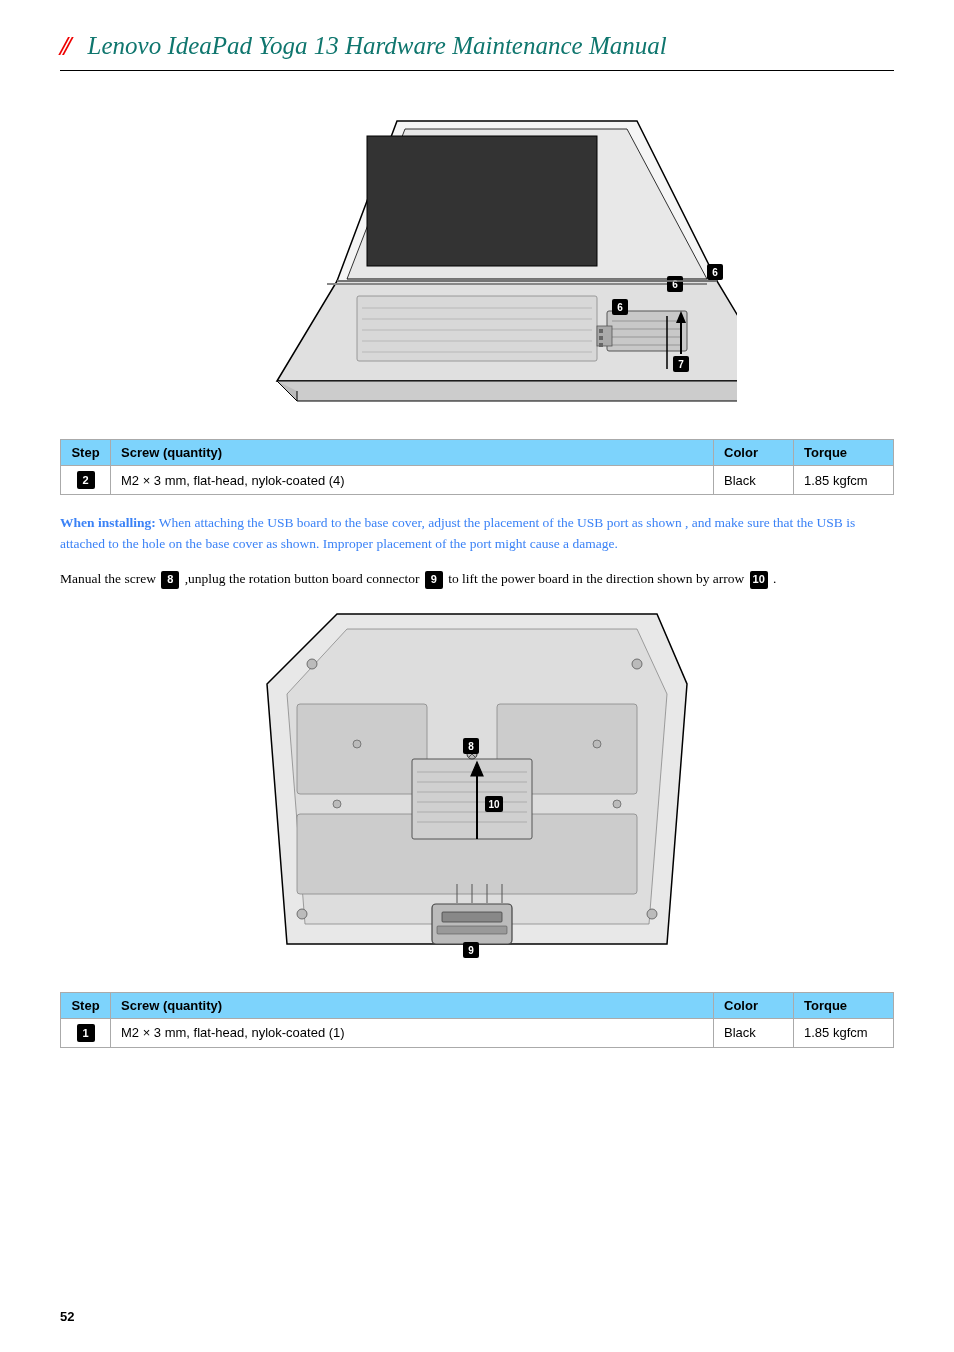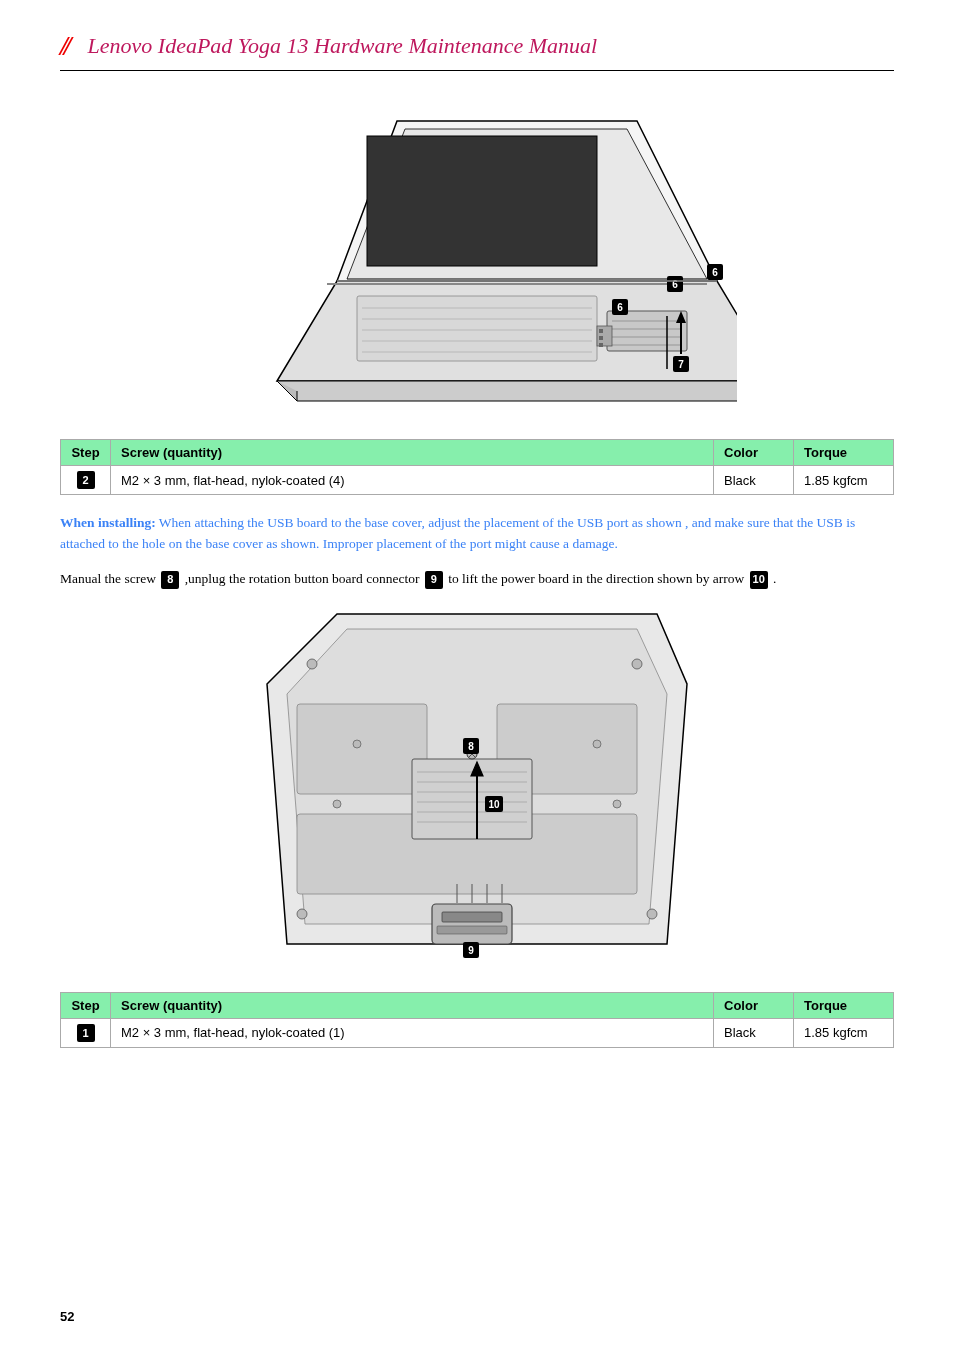--- a/index.html
+++ b/index.html
@@ -36,24 +36,24 @@
     }
     .logo-slashes {
       font-size: 28px;
       font-weight: bold;
       color: #e00;
       letter-spacing: -4px;
       margin-right: 6px;
       font-style: italic;
     }
     .header-title {
-      font-size: 22px;
+      font-size: 25px;
       font-style: italic;
       font-weight: normal;
-      color: #be185d;
+      color: #0f766e;
     }
 
     
     .figure-caption {
       font-style: italic;
       font-size: 13px;
       margin-bottom: 10px;
       color: #000;
       line-height: 1.4;
     }
@@ -91,21 +91,21 @@
     }
 
     
     .screw-table {
       width: 100%;
       border-collapse: collapse;
       margin: 14px 0 18px 0;
       font-size: 13px;
     }
     .screw-table th {
-      background: #86efac;
+      background: #7dd3fc;
       border: 1px solid #aaa;
       padding: 5px 10px;
       text-align: left;
       font-weight: bold;
       font-family: Arial, sans-serif;
       font-size: 13px;
     }
     .screw-table td {
       border: 1px solid #aaa;
       padding: 5px 10px;

